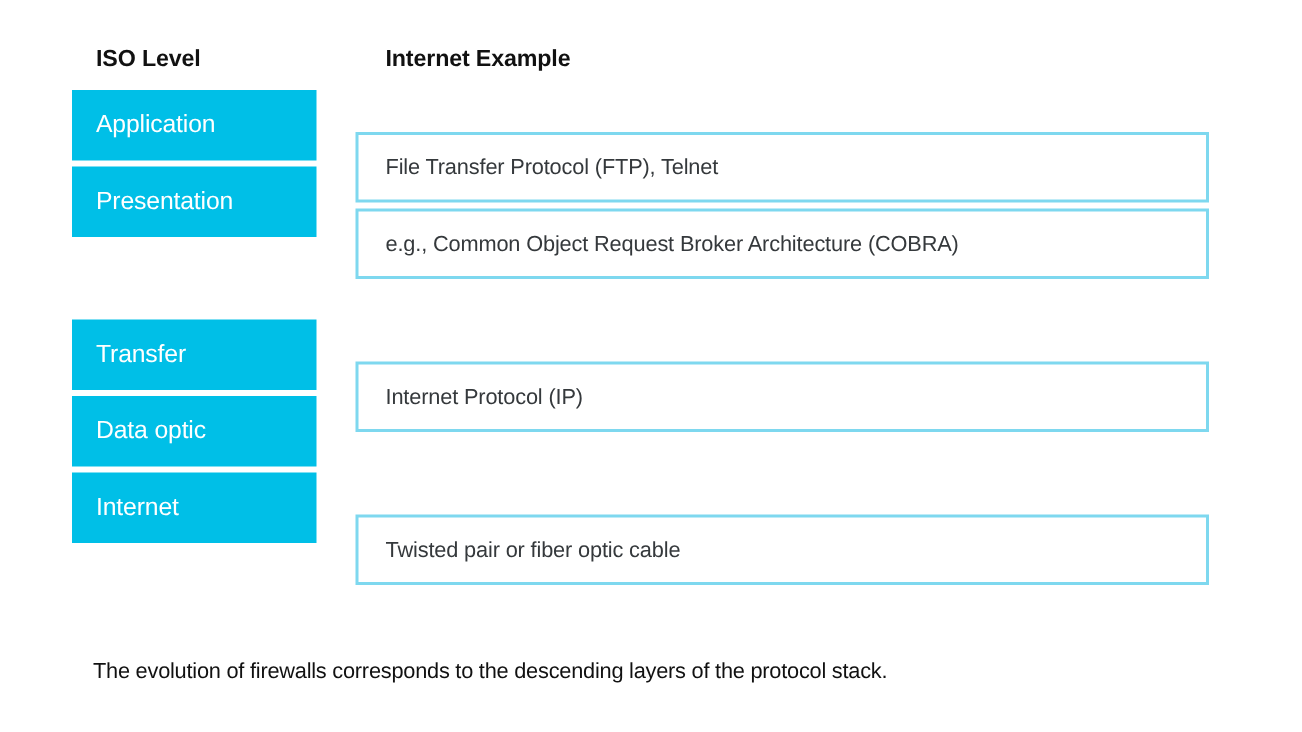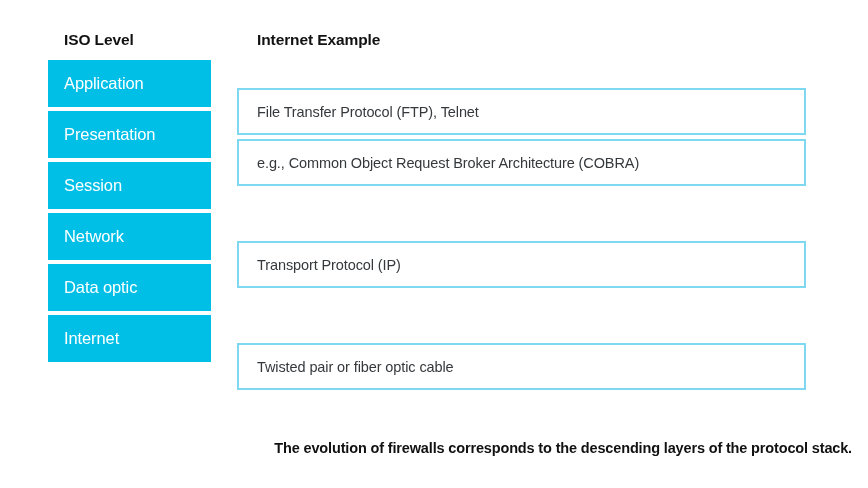--- a/index.html
+++ b/index.html
@@ -100,26 +100,25 @@
     white-space: nowrap;
   }
 
   
   .caption {
     position: absolute;
     left: 62px;
     top: 438px;
     width: 790px;
     font-size: 14.5px;
-    font-weight: bold;
+    font-weight: normal;
     color: #111111;
     letter-spacing: -0.15px;
     line-height: 20px;
     white-space: nowrap;
-    text-align: right;
   }
 </style>
 </head>
 <body>
 
 <div id="figure">
 
   <div class="header-row">
     <div class="hdr hdr-iso">ISO Level</div>
     <div class="hdr hdr-inet">Internet Example</div>
@@ -139,32 +138,29 @@
     <div class="row">
       <div class="level-chip">
         <span class="level-chip-label">Presentation</span>
       </div>
       <div class="example-box">
         <span class="example-box-label">e.g., Common Object Request Broker Architecture (COBRA)</span>
       </div>
     </div>
 
     <div class="row">
-      <div class="level-chip">
-        <span class="level-chip-label">Session</span>
-      </div>
     </div>
 
 
     <div class="row">
       <div class="level-chip">
-        <span class="level-chip-label">Network</span>
+        <span class="level-chip-label">Transfer</span>
       </div>
       <div class="example-box">
-        <span class="example-box-label">Transport Protocol (IP)</span>
+        <span class="example-box-label">Internet Protocol (IP)</span>
       </div>
     </div>
 
     <div class="row">
       <div class="level-chip">
         <span class="level-chip-label">Data optic</span>
       </div>
     </div>
 
     <div class="row">

